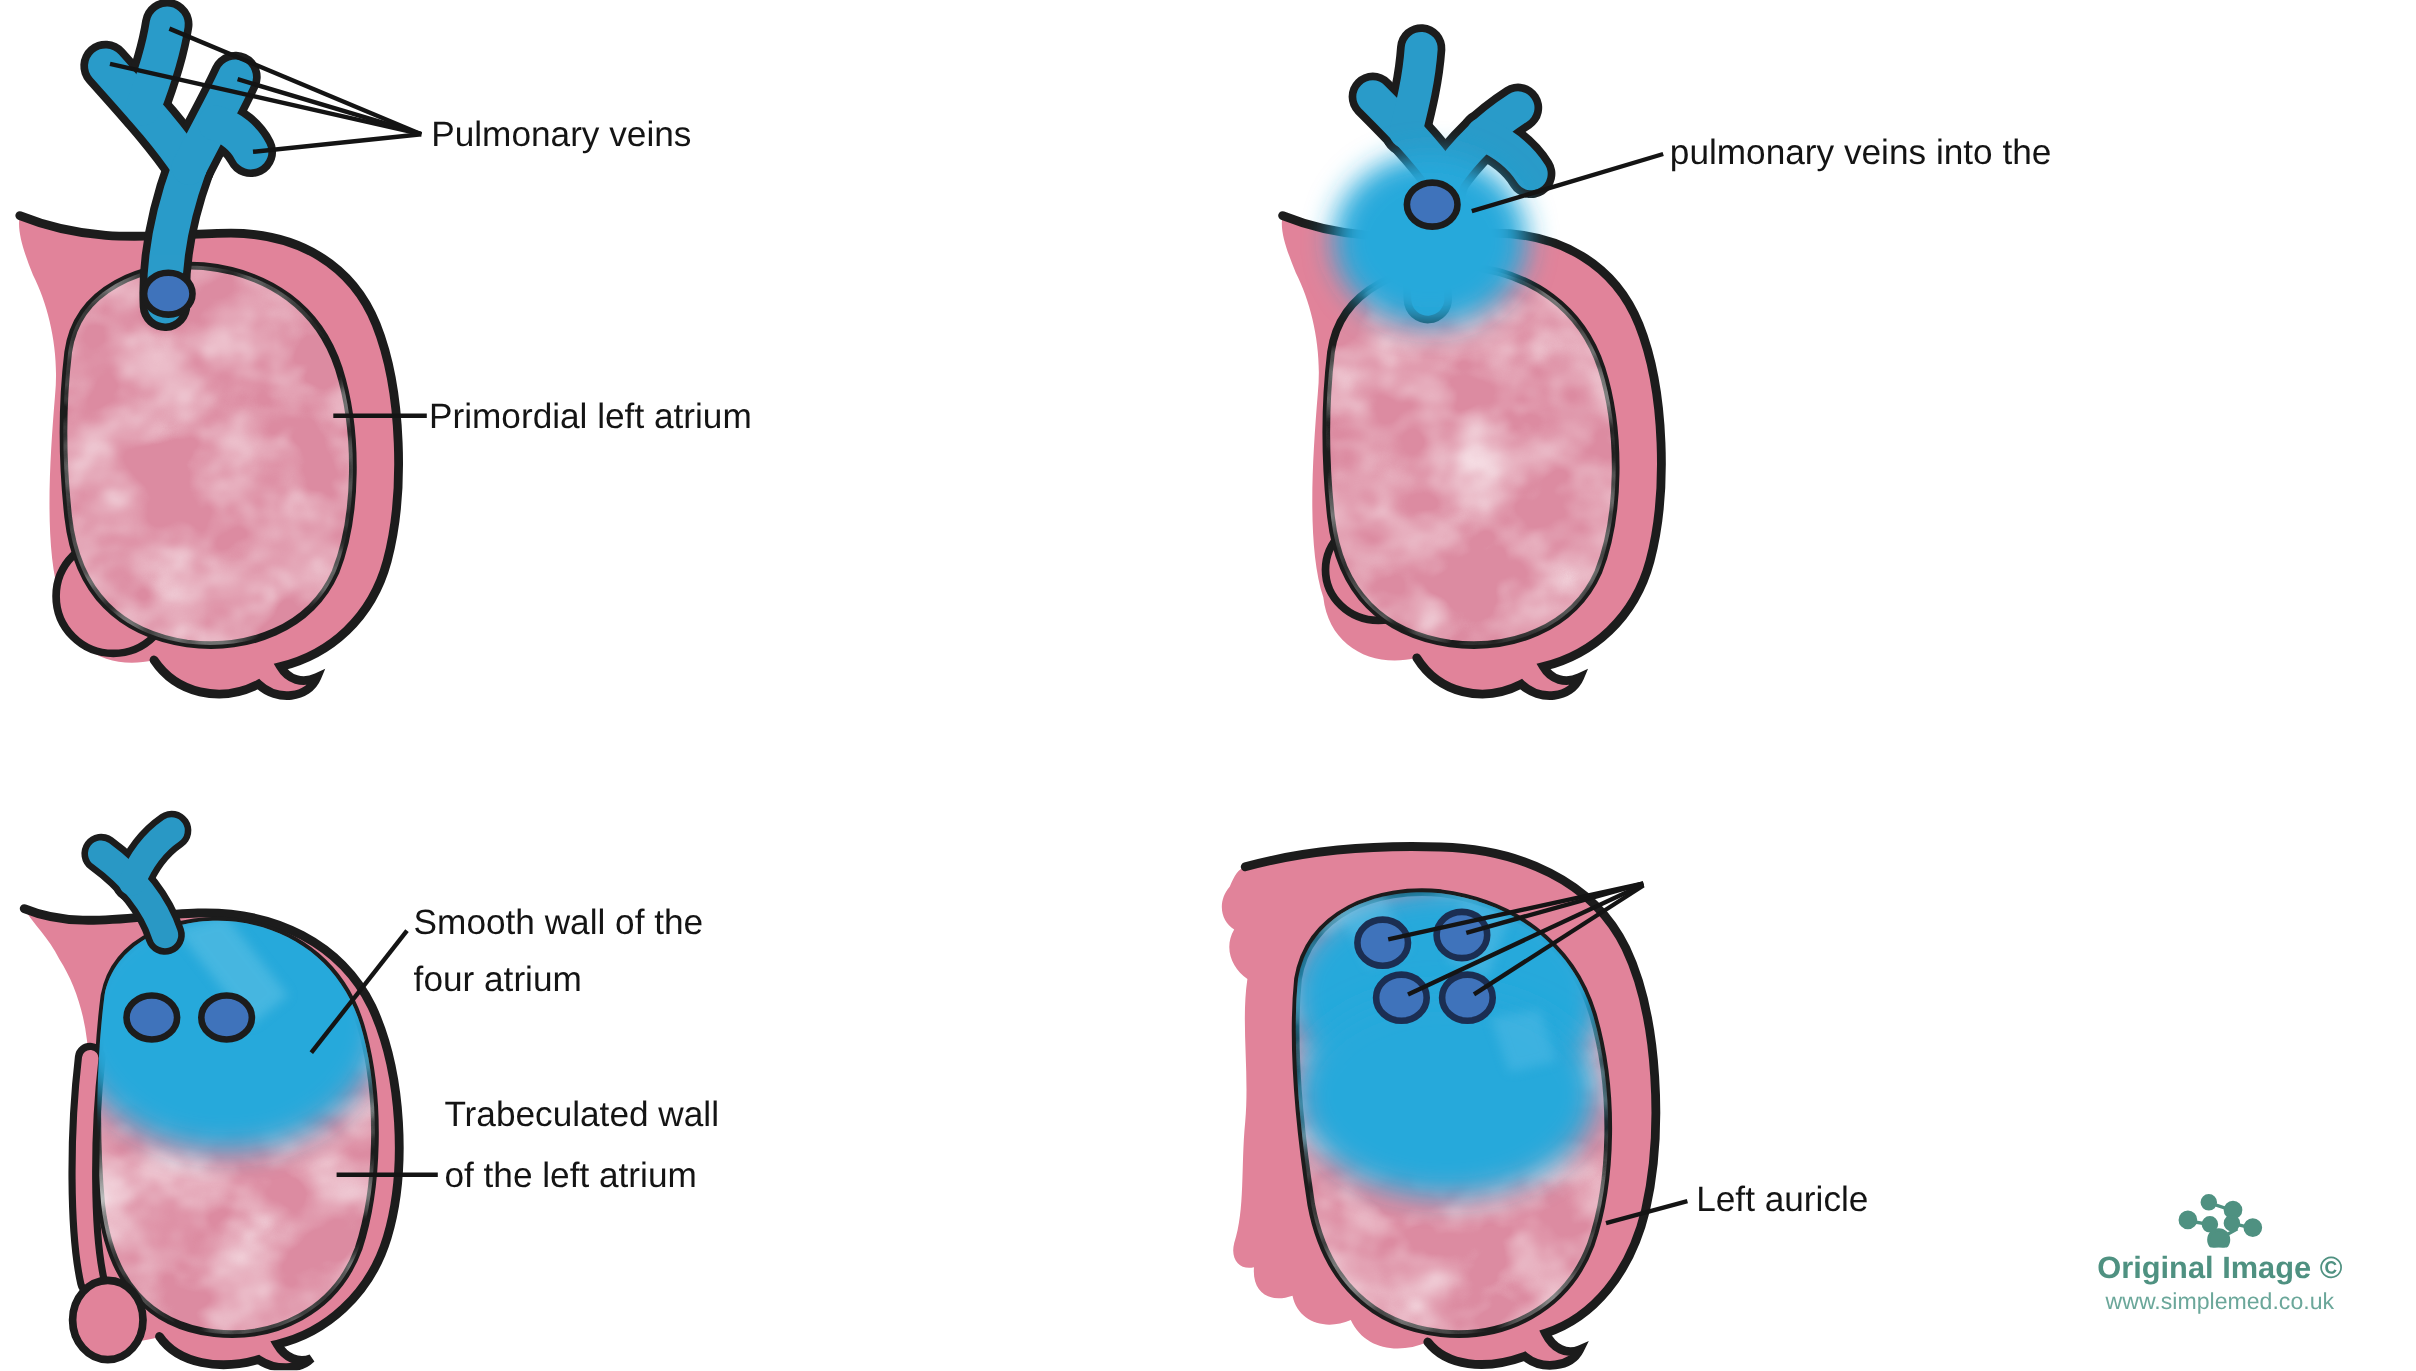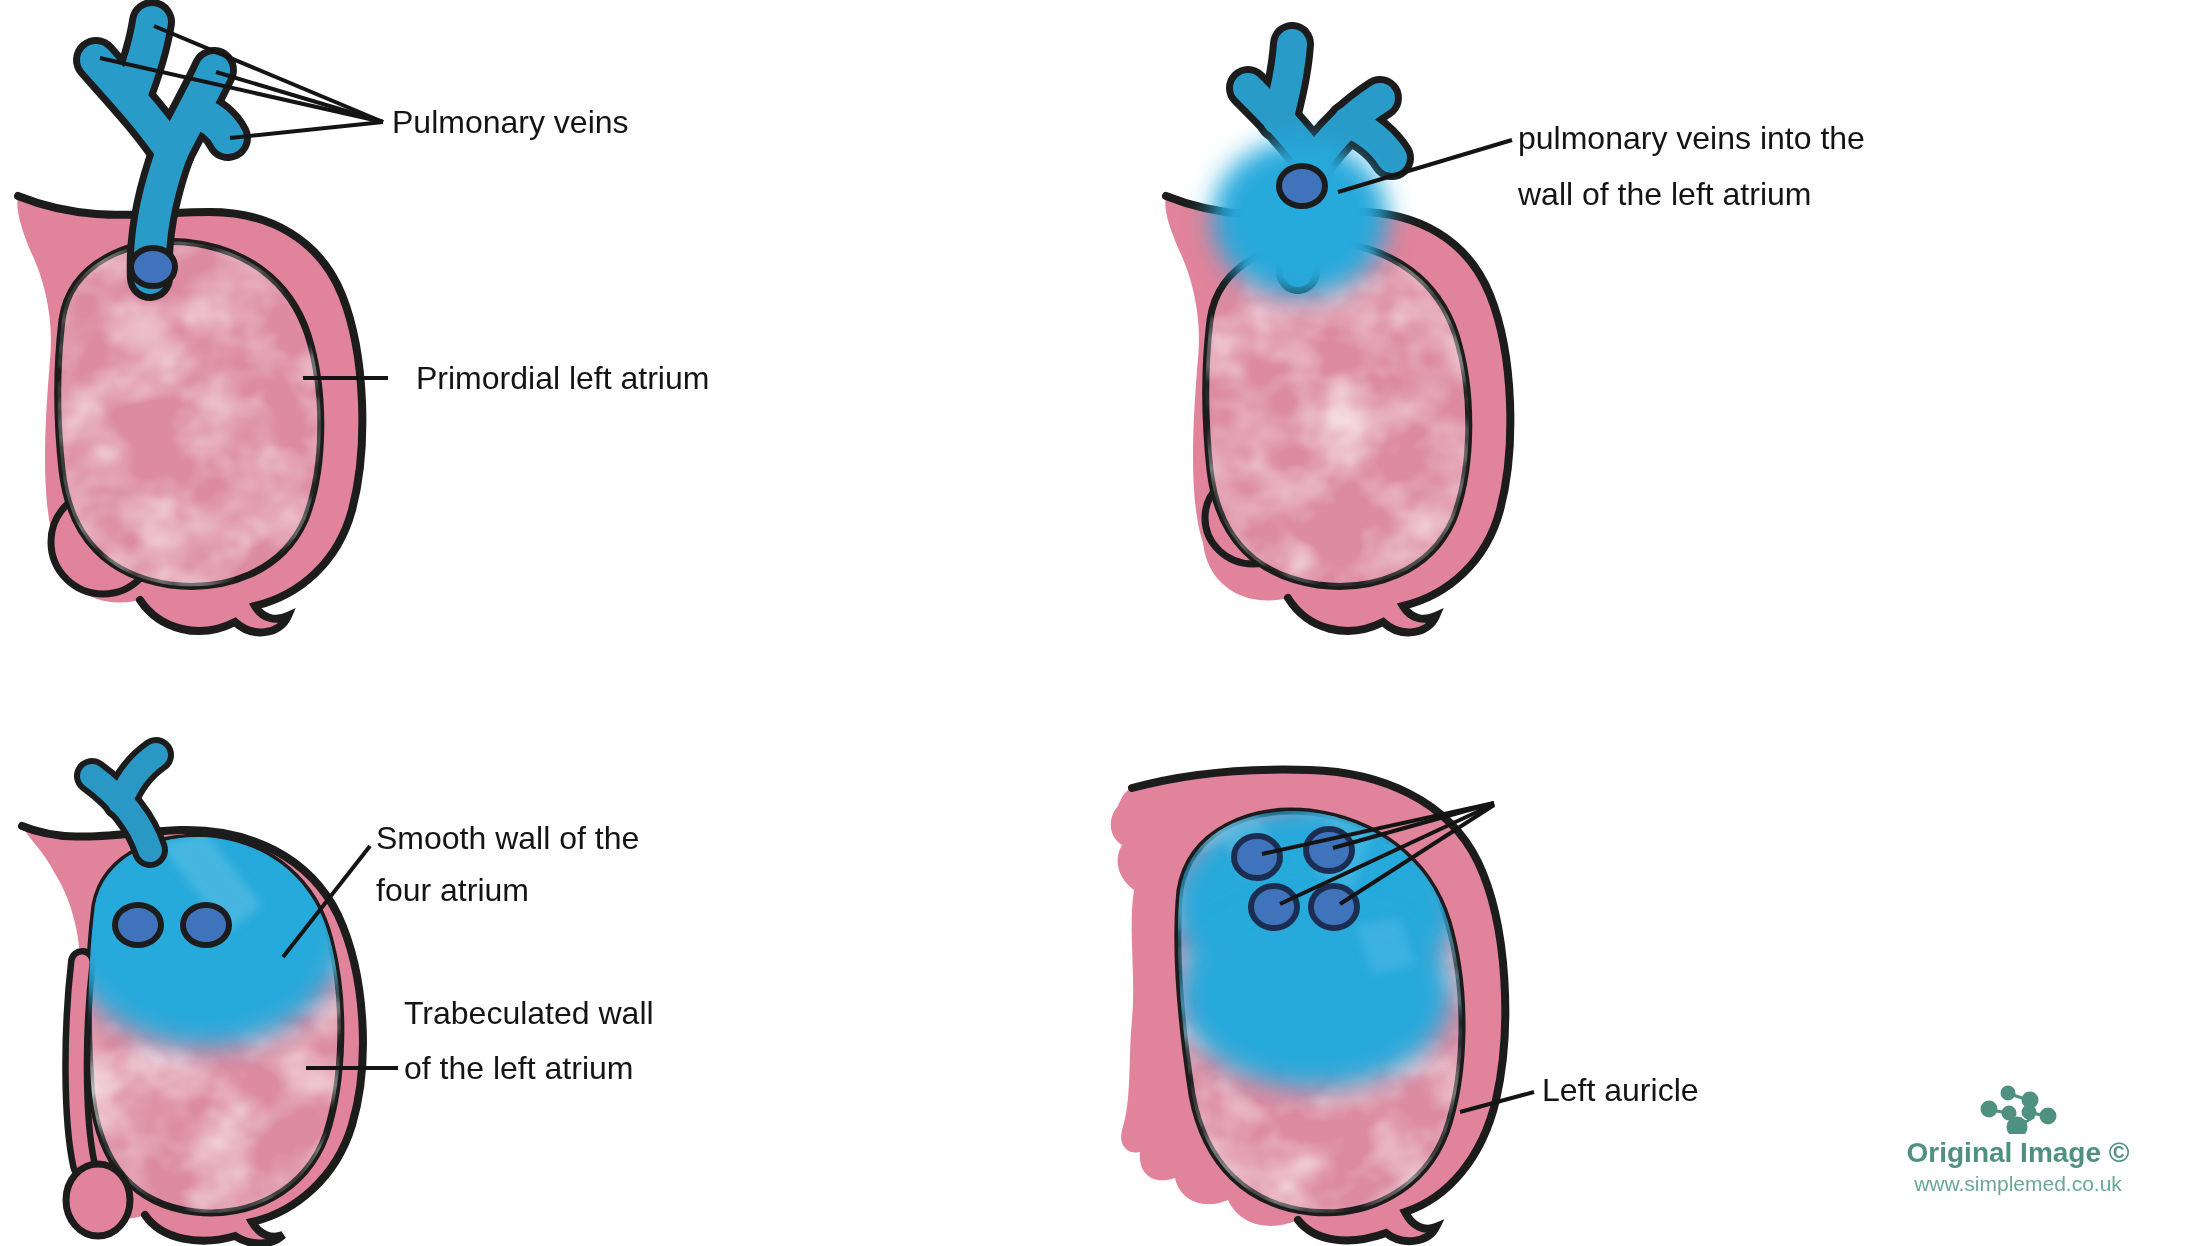--- a/index.html
+++ b/index.html
@@ -163,27 +163,26 @@
         <line x1="1340" y1="904" x2="1494" y2="805"></line>
       </g>
       <line x1="1460" y1="1112" x2="1534" y2="1092" stroke="#141414" stroke-width="4"></line>
     </g>
   </svg>
 
   <div class="label" style="left:392px;top:94px;">
     <span>Pulmonary veins</span>
   </div>
 
-  <div class="label" style="left:416px;top:350px;">
+  <div class="label" style="left:390px;top:350px;">
     <span>Primordial left atrium</span>
   </div>
 
   <div class="label" style="left:1518px;top:110px;">
     <span>pulmonary veins into the</span>
-    <span>wall of the left atrium</span>
   </div>
 
   <div class="label" style="left:376px;top:812px;line-height:52px;">
     <span>Smooth wall of the</span>
     <span>four atrium</span>
   </div>
 
   <div class="label" style="left:404px;top:986px;line-height:55px;">
     <span>Trabeculated wall</span>
     <span>of the left atrium</span>

